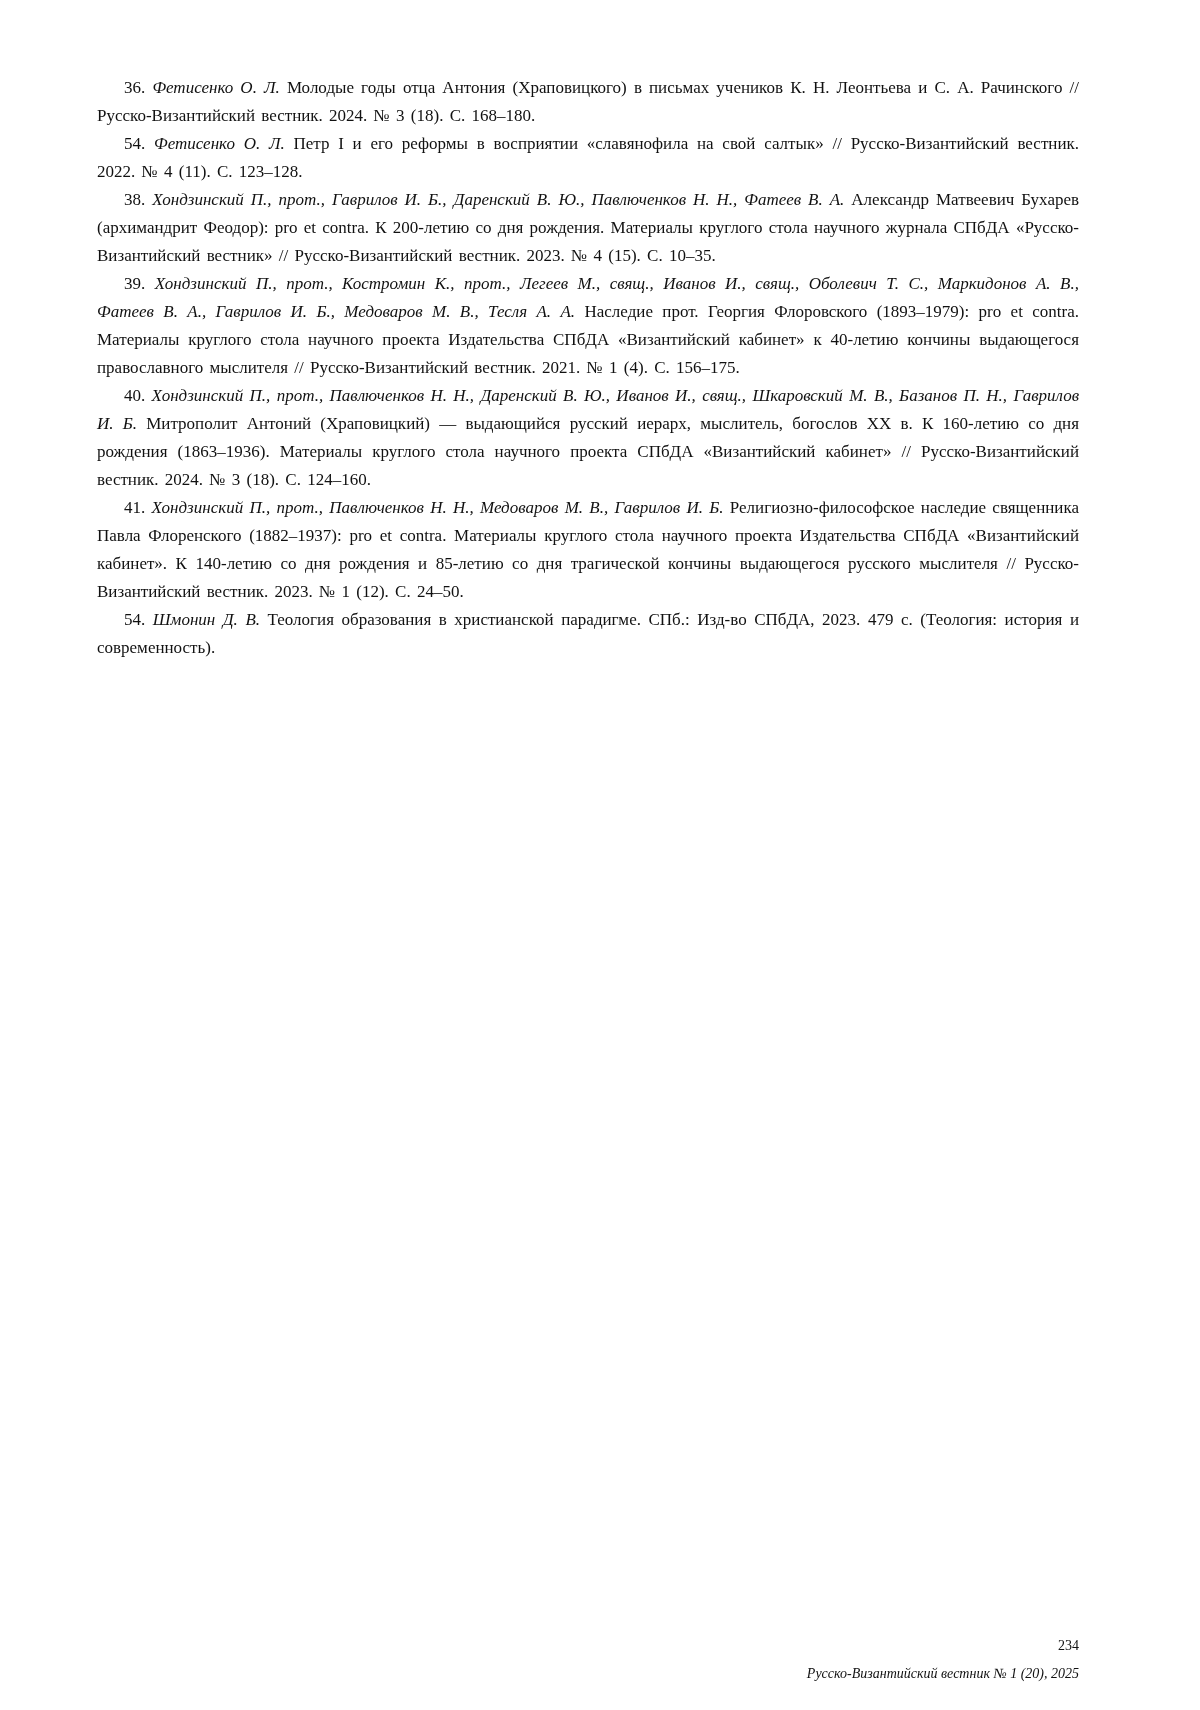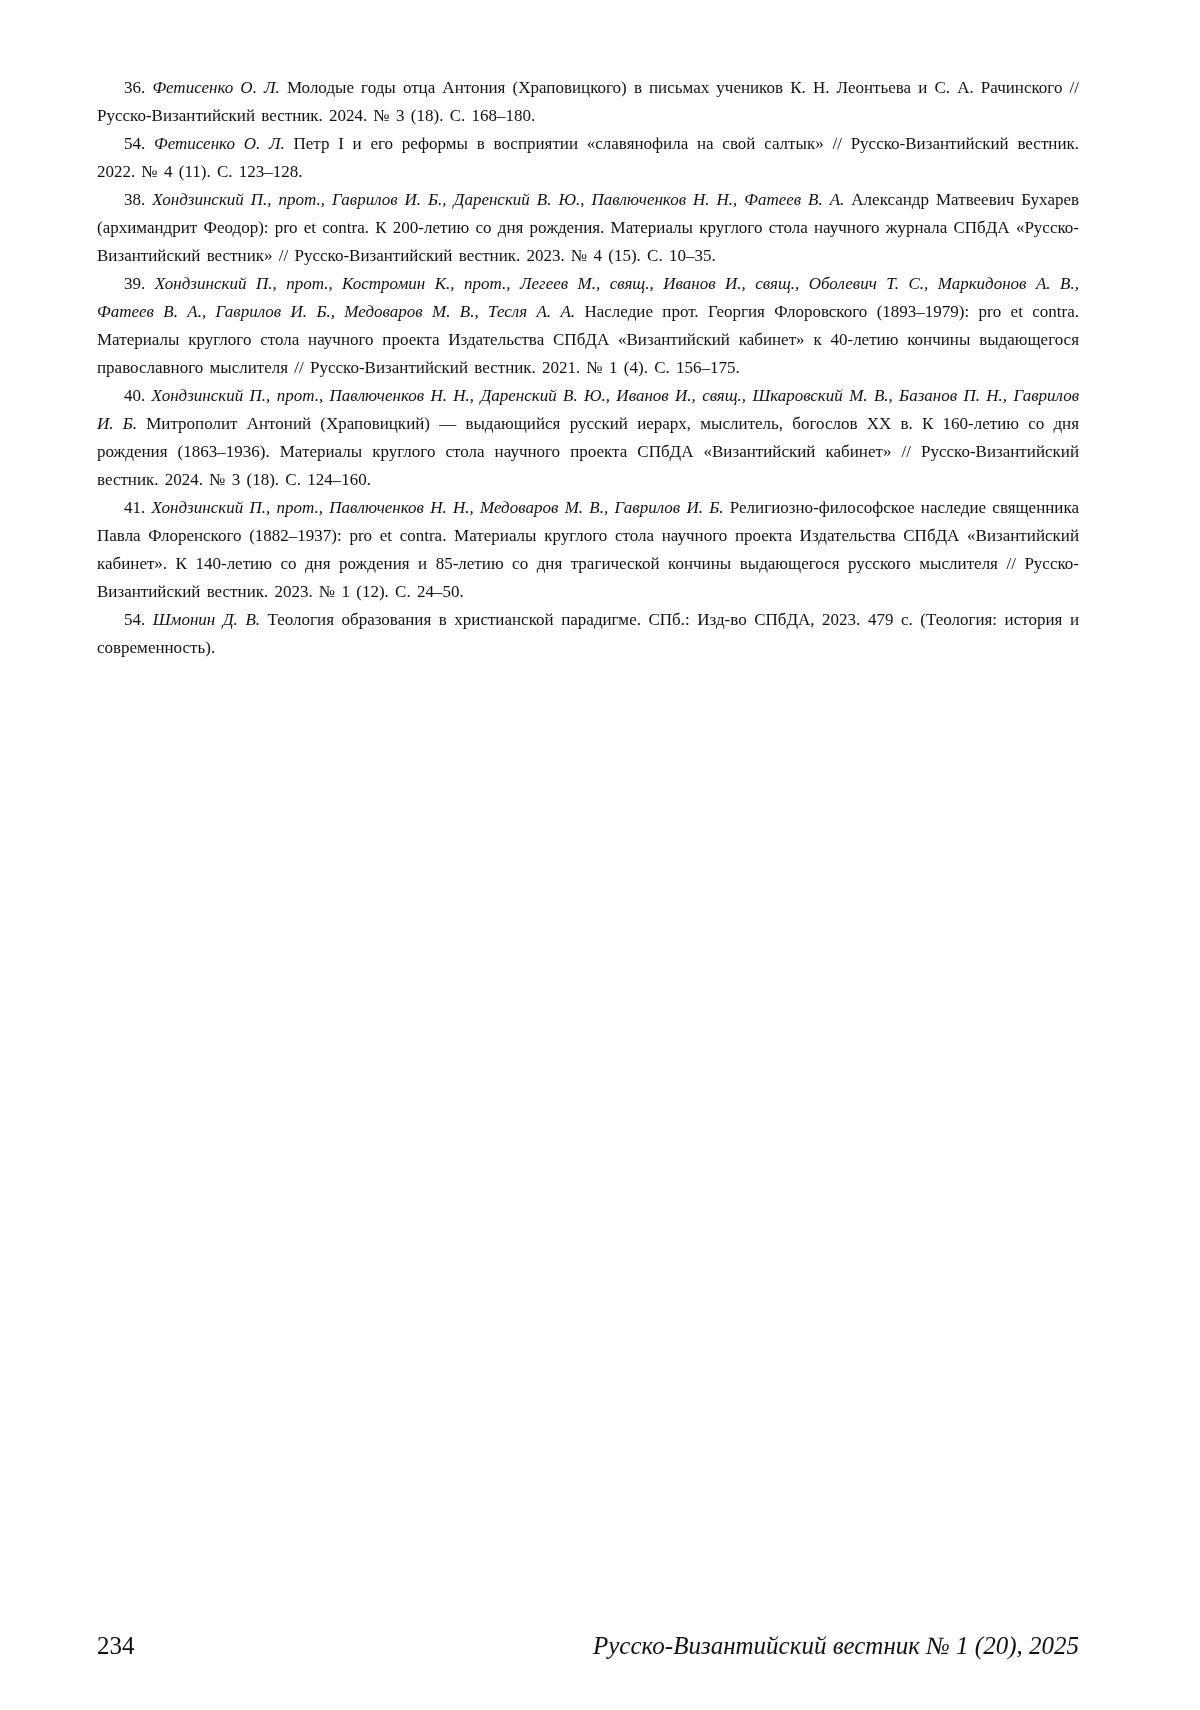--- a/index.html
+++ b/index.html
@@ -42,22 +42,23 @@
     font-style: normal;
   }
   .footer {
     position: absolute;
     left: 97px;
     top: 1632px;
     width: 982px;
     display: flex;
     justify-content: space-between;
     align-items: flex-end;
-    font-size: 25px;
+    font-size: 14px;
     line-height: 28px;
+    flex-direction: column;
   }
   .footer .page-number {
     font-style: normal;
   }
   .footer .journal {
     font-style: italic;
   }
 </style>
 </head>
 <body>

